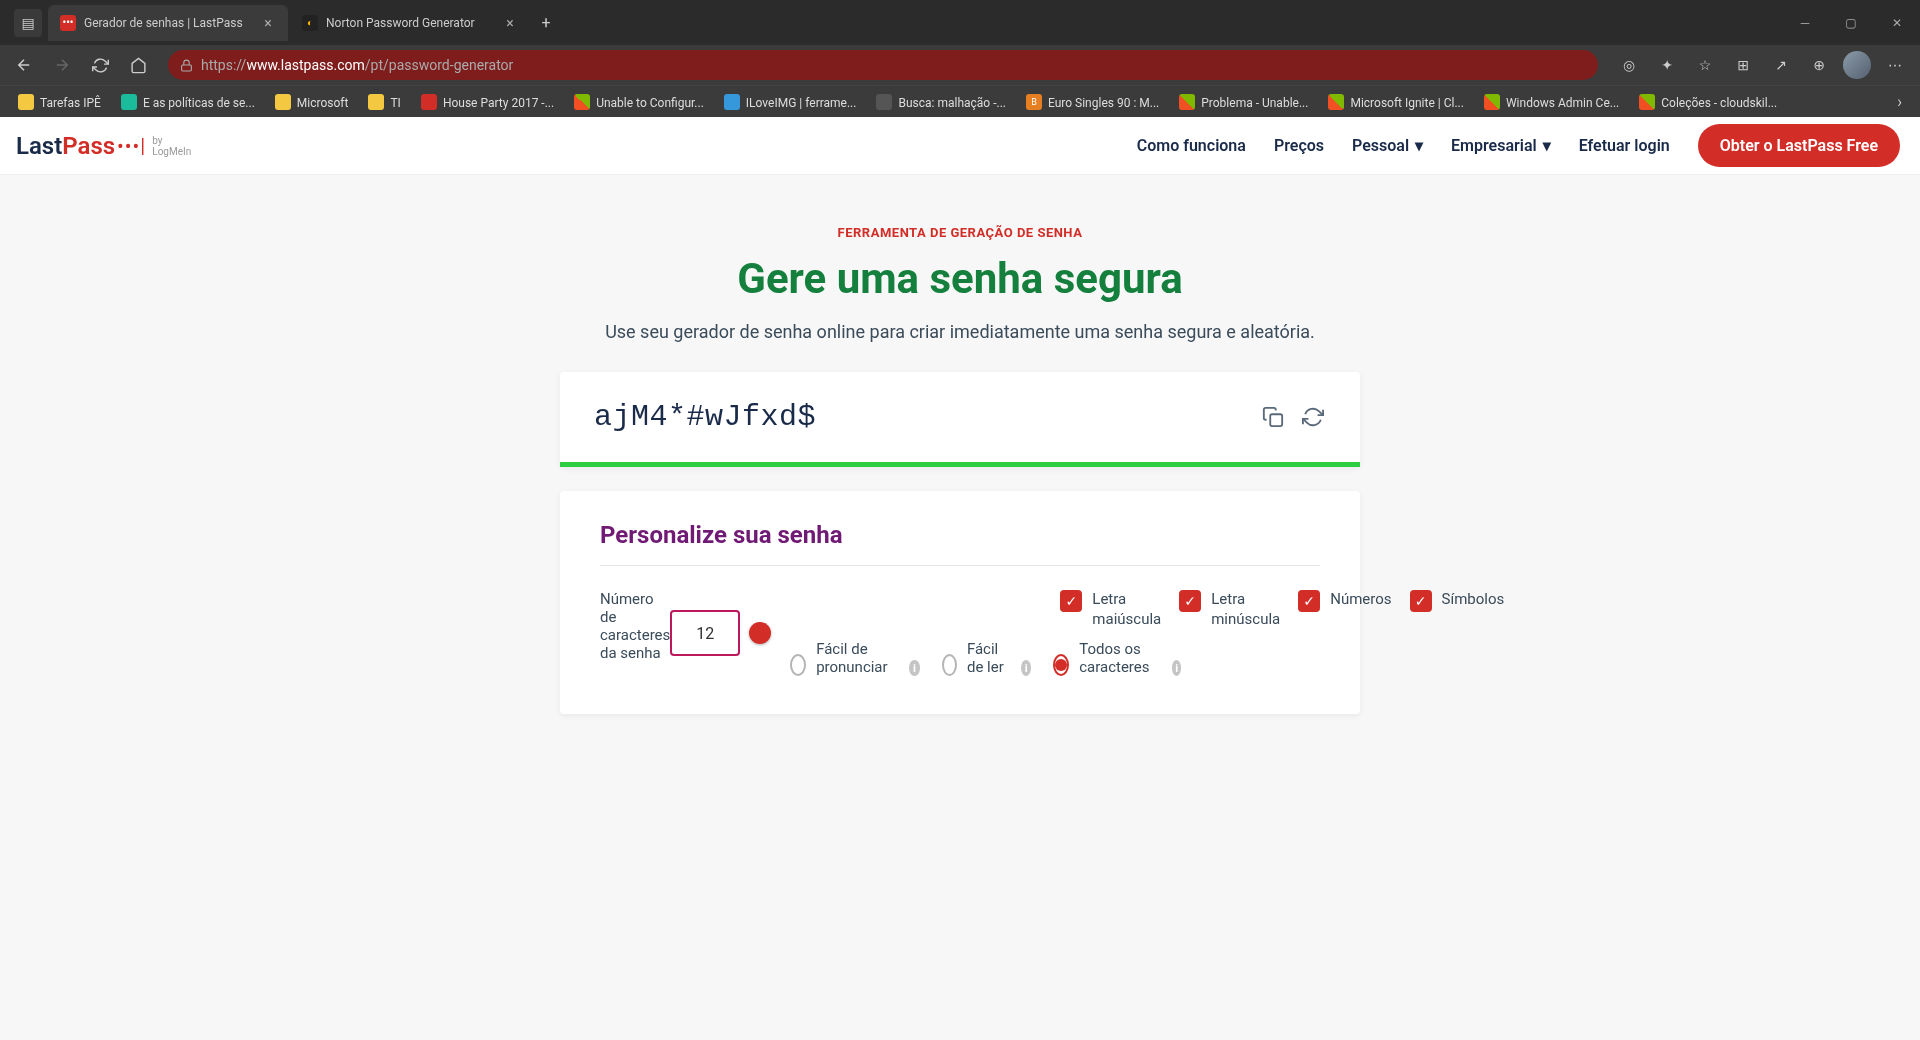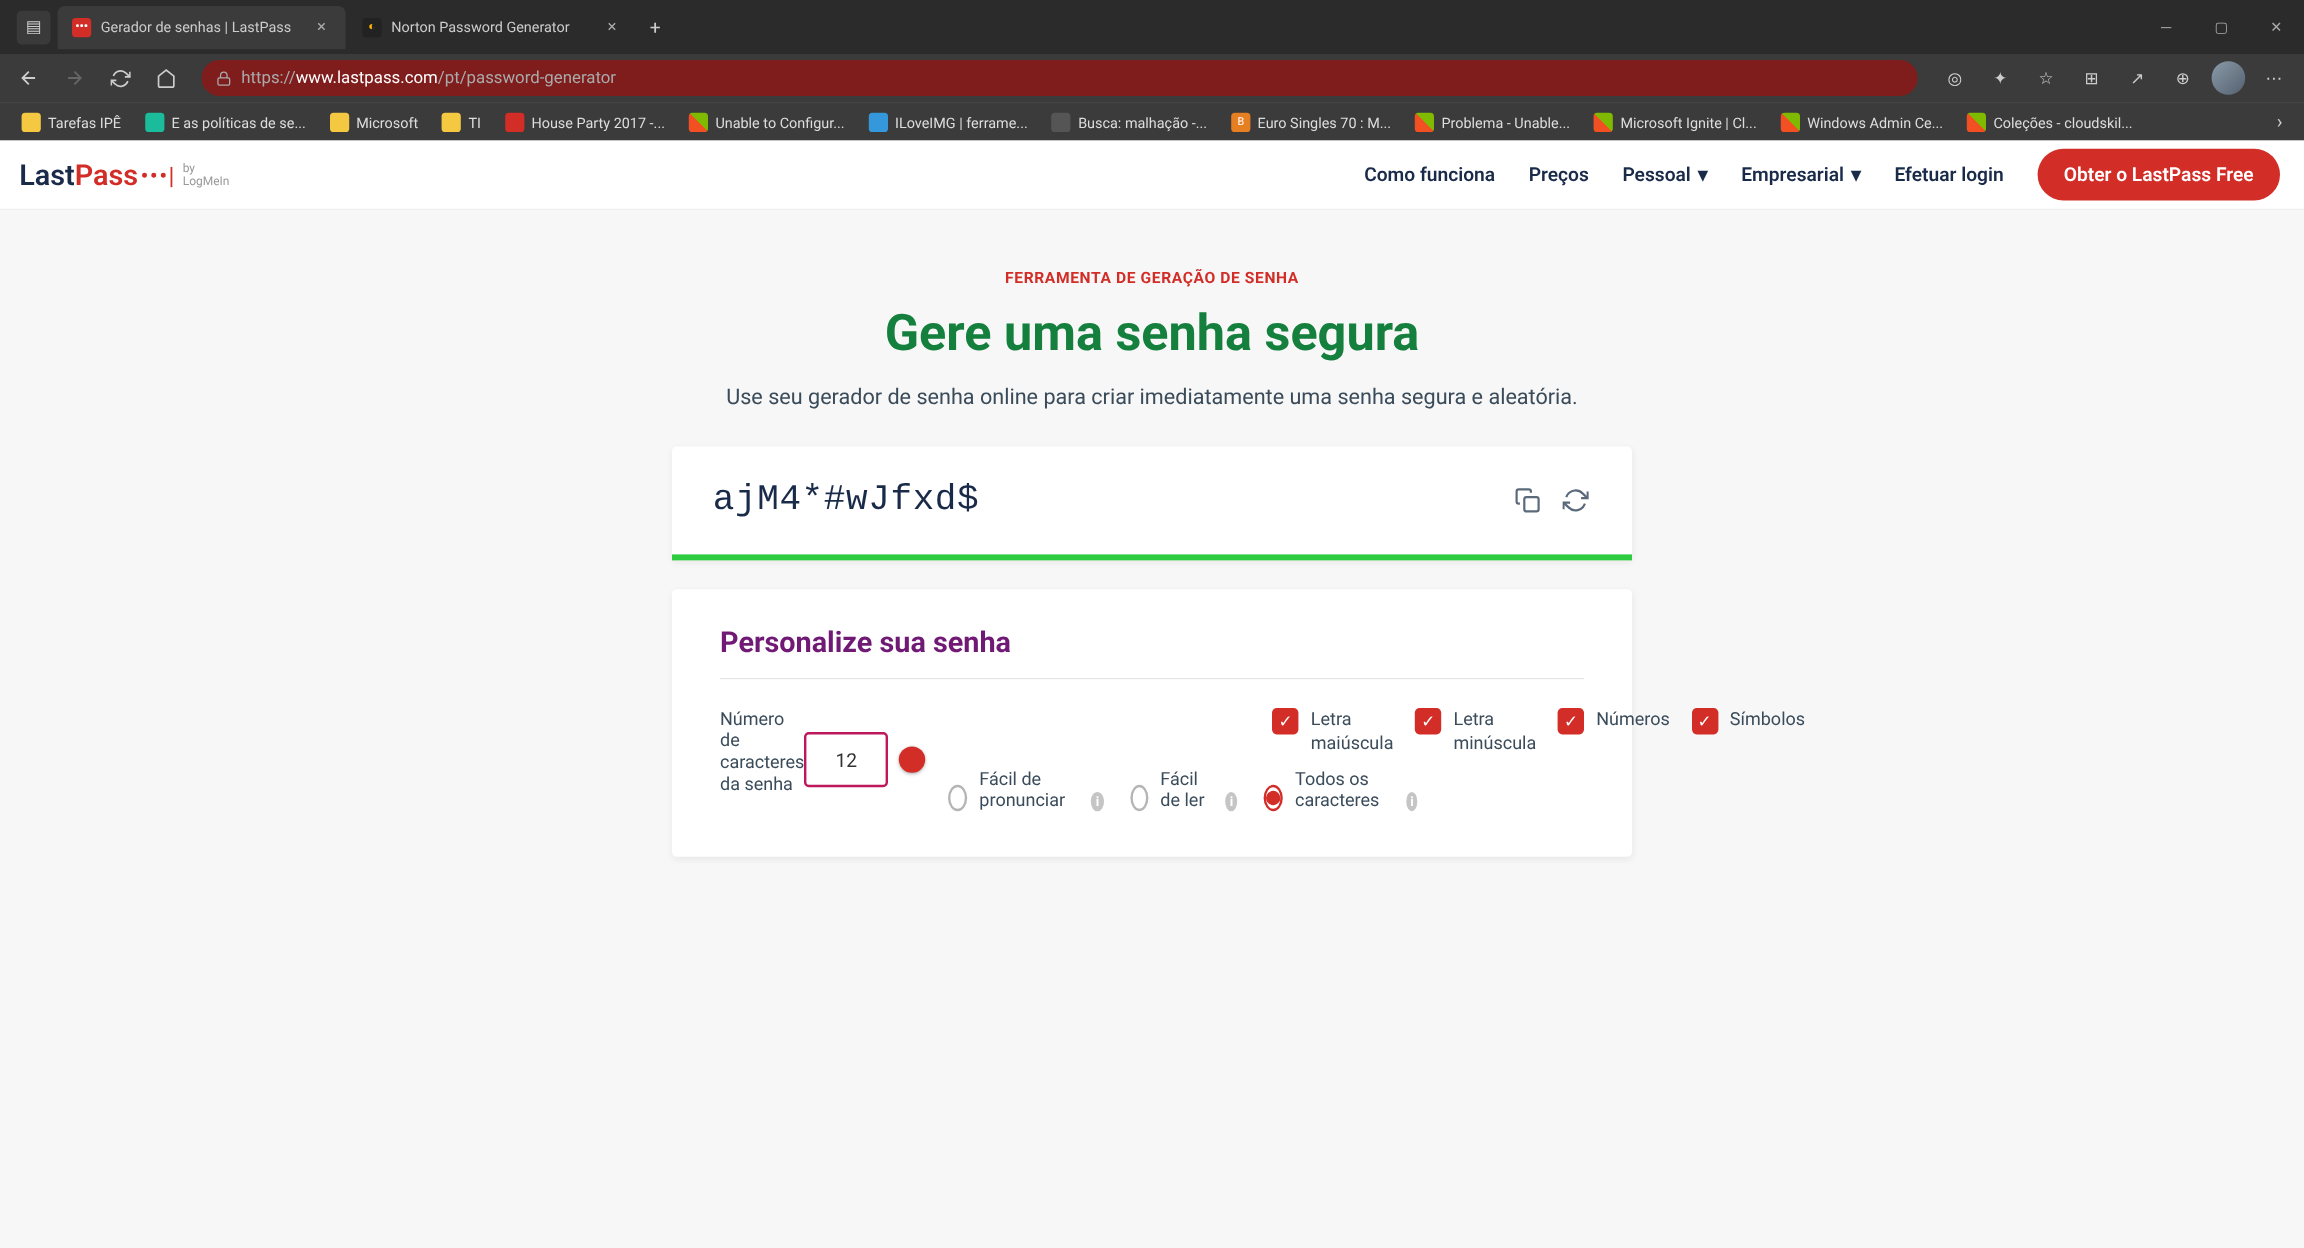--- a/index.html
+++ b/index.html
@@ -200,21 +200,21 @@
   <div class="bookmark">
       <span class="bk-icon blue"></span>
       <span>ILoveIMG | ferrame...</span>
     </div>
   <div class="bookmark">
       <span class="bk-icon gray"></span>
       <span>Busca: malhação -...</span>
     </div>
   <div class="bookmark">
       <span class="bk-icon orange">B</span>
-      <span>Euro Singles 70 : M...</span>
+      <span>Euro Singles 90 : M...</span>
     </div>
   <div class="bookmark">
       <span class="bk-icon ms"></span>
       <span>Problema - Unable...</span>
     </div>
   <div class="bookmark">
       <span class="bk-icon ms"></span>
       <span>Microsoft Ignite | Cl...</span>
     </div>
   <div class="bookmark">

